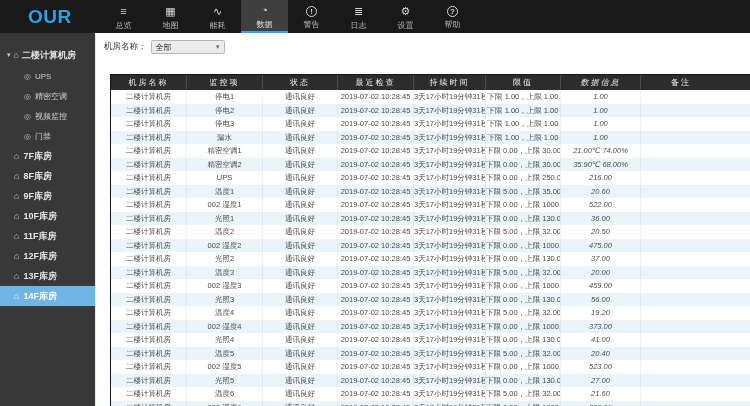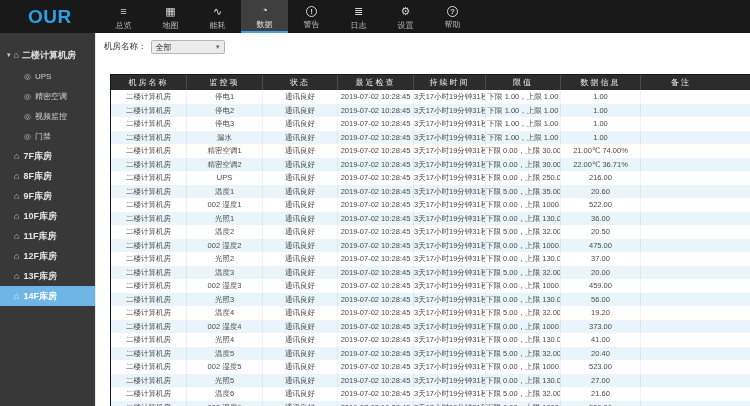--- a/index.html
+++ b/index.html
@@ -47,21 +47,21 @@
 
   
   .table-wrap { position:relative; margin-left:14px; width:694px; border:1px solid #0f172a; background:#fff; }
   .grid { margin-right:13px; }
   .thead { display:flex; background:#2c2c2c; height:15px; }
   .thead .cell { color:#f0f0f0; font-size:8px; letter-spacing:2px; text-align:center; line-height:15px; border-right:1px solid #4a4a4a; overflow:hidden; white-space:nowrap; }
   .thead .cell:last-child { border-right:none; }
   .trow { display:flex; height:13.5px; }
   .trow:nth-child(even) { background:#eaf4fb; }
   .trow .cell { font-size:7.5px; color:#4a4a4a; text-align:center; line-height:13.5px; border-right:1px solid rgba(0,0,0,0.05); overflow:hidden; white-space:nowrap; }
-  .c0{width:76px;} .c1{width:76px;} .c2{width:75px;} .c3{width:76px;} .c4{width:72px;} .c5{width:75px;} .c6{width:80px;} .c7{width:80px; border-right:none!important;}
+  .c0{width:76px;} .c1{width:76px;} .c2{width:75px;} .c3{width:76px;} .c4{width:72px;} .c5{width:75px;} .c6{width:80px;font-style:italic;} .c7{width:80px; border-right:none!important;}
   .vscroll { position:absolute; top:0; right:0; bottom:0; width:13px; background:#f1f1f1; border-left:1px solid #dcdcdc; }
   .vscroll .arr { height:12px; font-size:6px; color:#8a8a8a; text-align:center; line-height:12px; cursor:pointer; }
   .vscroll .arr.bottom { position:absolute; bottom:0; left:0; right:0; }
   .vscroll .thumb { position:absolute; top:13px; left:2px; width:9px; height:64px; background:#c7c7c7; border-radius:2px; cursor:pointer; }
 </style>
 </head>
 <body>
 
 <div class="app">
 
@@ -233,21 +233,21 @@
               <div class="cell c6">21.00℃ 74.00%</div>
               <div class="cell c7"></div>
             </div>
             <div class="trow">
               <div class="cell c0">二楼计算机房</div>
               <div class="cell c1">精密空调2</div>
               <div class="cell c2">通讯良好</div>
               <div class="cell c3">2019-07-02 10:28:45</div>
               <div class="cell c4">3天17小时19分钟31秒</div>
               <div class="cell c5">下限 0.00，上限 30.00</div>
-              <div class="cell c6">22.00℃ 36.71%</div>
+              <div class="cell c6">35.90℃ 68.00%</div>
               <div class="cell c7"></div>
             </div>
             <div class="trow">
               <div class="cell c0">二楼计算机房</div>
               <div class="cell c1">UPS</div>
               <div class="cell c2">通讯良好</div>
               <div class="cell c3">2019-07-02 10:28:45</div>
               <div class="cell c4">3天17小时19分钟31秒</div>
               <div class="cell c5">下限 0.00，上限 250.00</div>
               <div class="cell c6">216.00</div>

